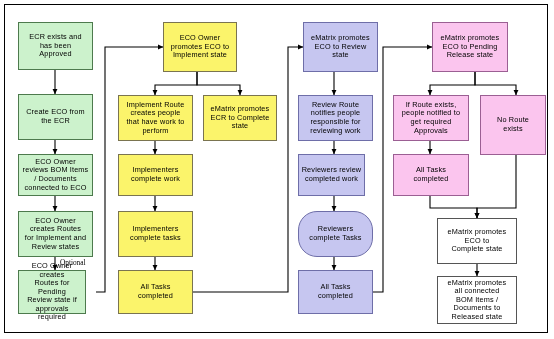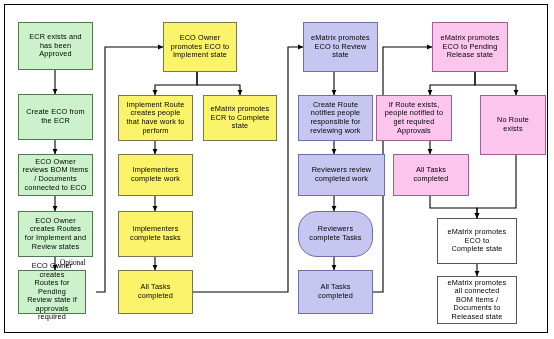--- a/index.html
+++ b/index.html
@@ -138,35 +138,35 @@
   <div class="node c-yellow" style="left:118px; top:154px; width:75px; height:42px;">Implementers
 complete work</div>
   <div class="node c-yellow" style="left:118px; top:211px; width:75px; height:46px;">Implementers
 complete tasks</div>
   <div class="node c-yellow" style="left:118px; top:270px; width:75px; height:44px;">All Tasks
 completed</div>
 
   <div class="node c-purple" style="left:303px; top:22px; width:75px; height:50px;">eMatrix promotes
 ECO to Review
 state</div>
-  <div class="node c-purple" style="left:298px; top:95px; width:75px; height:46px;">Create Route
+  <div class="node c-purple" style="left:298px; top:95px; width:75px; height:46px;">Review Route
 notifies people
 responsible for
 reviewing work</div>
-  <div class="node c-purple" style="left:298px; top:154px; width:87px; height:42px;">Reviewers review
+  <div class="node c-purple" style="left:298px; top:154px; width:67px; height:42px;">Reviewers review
 completed work</div>
   <div class="node c-purple" style="left:298px; top:211px; width:75px; height:46px;border-radius:19px;">Reviewers
 complete Tasks</div>
   <div class="node c-purple" style="left:298px; top:270px; width:75px; height:44px;">All Tasks
 completed</div>
 
   <div class="node c-pink" style="left:432px; top:22px; width:76px; height:50px;">eMatrix promotes
 ECO to Pending
 Release state</div>
-  <div class="node c-pink" style="left:376px; top:95px; width:76px; height:46px;">If Route exists,
+  <div class="node c-pink" style="left:393px; top:95px; width:76px; height:46px;">If Route exists,
 people notified to
 get required
 Approvals</div>
   <div class="node c-pink" style="left:480px; top:95px; width:66px; height:60px;">No Route
 exists</div>
   <div class="node c-pink" style="left:393px; top:154px; width:76px; height:42px;">All Tasks
 completed</div>
   <div class="node c-white" style="left:437px; top:218px; width:80px; height:46px;">eMatrix promotes
 ECO to
 Complete state</div>

